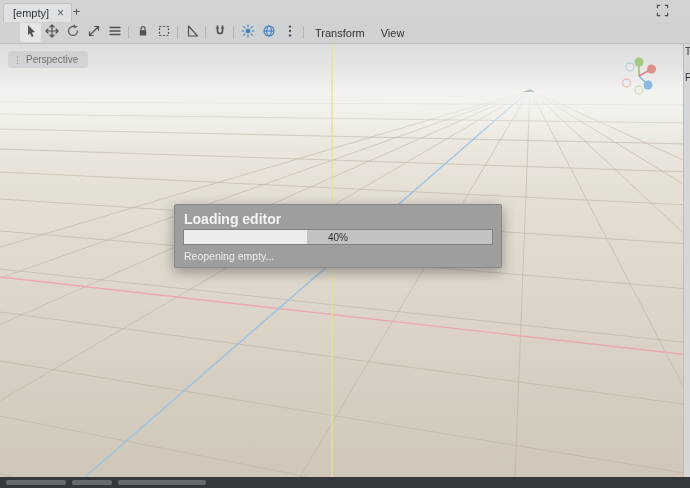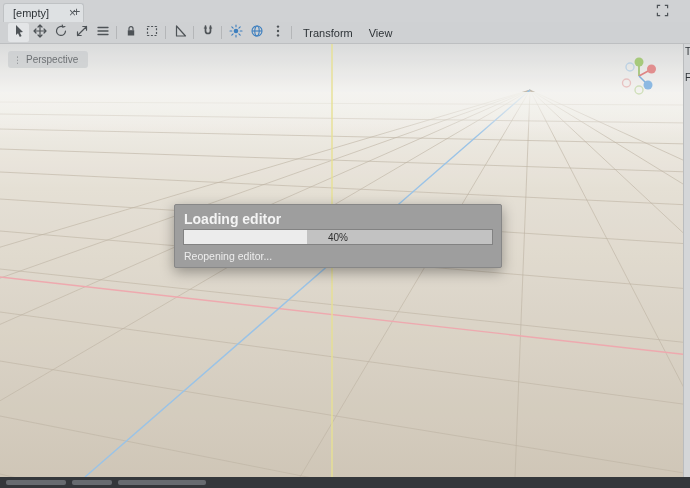--- a/index.html
+++ b/index.html
@@ -3,32 +3,32 @@
 <meta charset="utf-8">
 <style>
   html,body{margin:0;padding:0}
   body{width:690px;height:488px;position:relative;overflow:hidden;
        font-family:"Liberation Sans",sans-serif;background:#d2d4d6;}
 
   
   .tab-bar{position:absolute;left:0;top:0;width:690px;height:22px;background:#d0d2d4;}
   .tab{position:absolute;left:3px;bottom:0;height:19px;background:#dee1e3;
        border:1px solid #bfc2c4;border-bottom:none;border-radius:3px 3px 0 0;
-       display:flex;align-items:center;gap:20px;padding:0 7px 0 9px;
+       display:flex;align-items:center;gap:8px;padding:0 7px 0 9px;
        font-size:11px;color:#2e3337;box-sizing:border-box;}
   .tab-close{font-size:12px;color:#54595e;line-height:1;}
   .add-tab{position:absolute;left:68px;bottom:2px;width:17px;height:17px;display:flex;
            align-items:center;justify-content:center;font-size:13px;color:#54595e;}
   .expand-btn{position:absolute;right:20px;top:4px;width:15px;height:15px;
               display:flex;align-items:center;justify-content:center;}
 
   
   .toolbar{position:absolute;left:0;top:22px;width:690px;height:22px;background:#cfd1d3;
            border-bottom:1px solid #bdbfc1;display:flex;align-items:center;
-           padding-left:8px;box-sizing:border-box;}
+           padding-left:20px;box-sizing:border-box;}
   .tool-btn{width:21px;height:19px;display:flex;align-items:center;justify-content:center;
             border-radius:2px;flex:none;}
   .tool-btn.active{background:#e3e5e7;}
   .toolbar-sep{width:1px;height:13px;background:#b4b6b8;margin:0 3px;flex:none;}
   .menu-btn{padding:0 8px;font-size:11px;color:#2e3337;height:100%;
             display:flex;align-items:center;flex:none;}
 
   
   .viewport{position:absolute;left:0;top:44px;width:683px;height:433px;overflow:hidden;background:#e8e6e0;}
   svg.scene{position:absolute;left:0;top:0;display:block;}
@@ -251,21 +251,21 @@
       <circle cx="22" cy="36" r="4" fill="none" stroke="#a6c97b" stroke-width="1.4"></circle>
     </g>
   </svg>
 
   <div class="dialog">
     <div class="dialog-title">Loading editor</div>
     <div class="progress">
       <div class="progress-fill" style="width:40%"></div>
       <div class="progress-label">40%</div>
     </div>
-    <div class="dialog-status">Reopening editor...</div>
+    <div class="dialog-status">Reopening empty...</div>
   </div>
 </div>
 
 <div class="right-panel">
   <div class="rp-label" style="top:2px">Tr</div>
   <div class="rp-label" style="top:28px">Fi</div>
 </div>
 
 <div class="status-bar">
   <div class="blur-block" style="left:6px;width:60px"></div>

